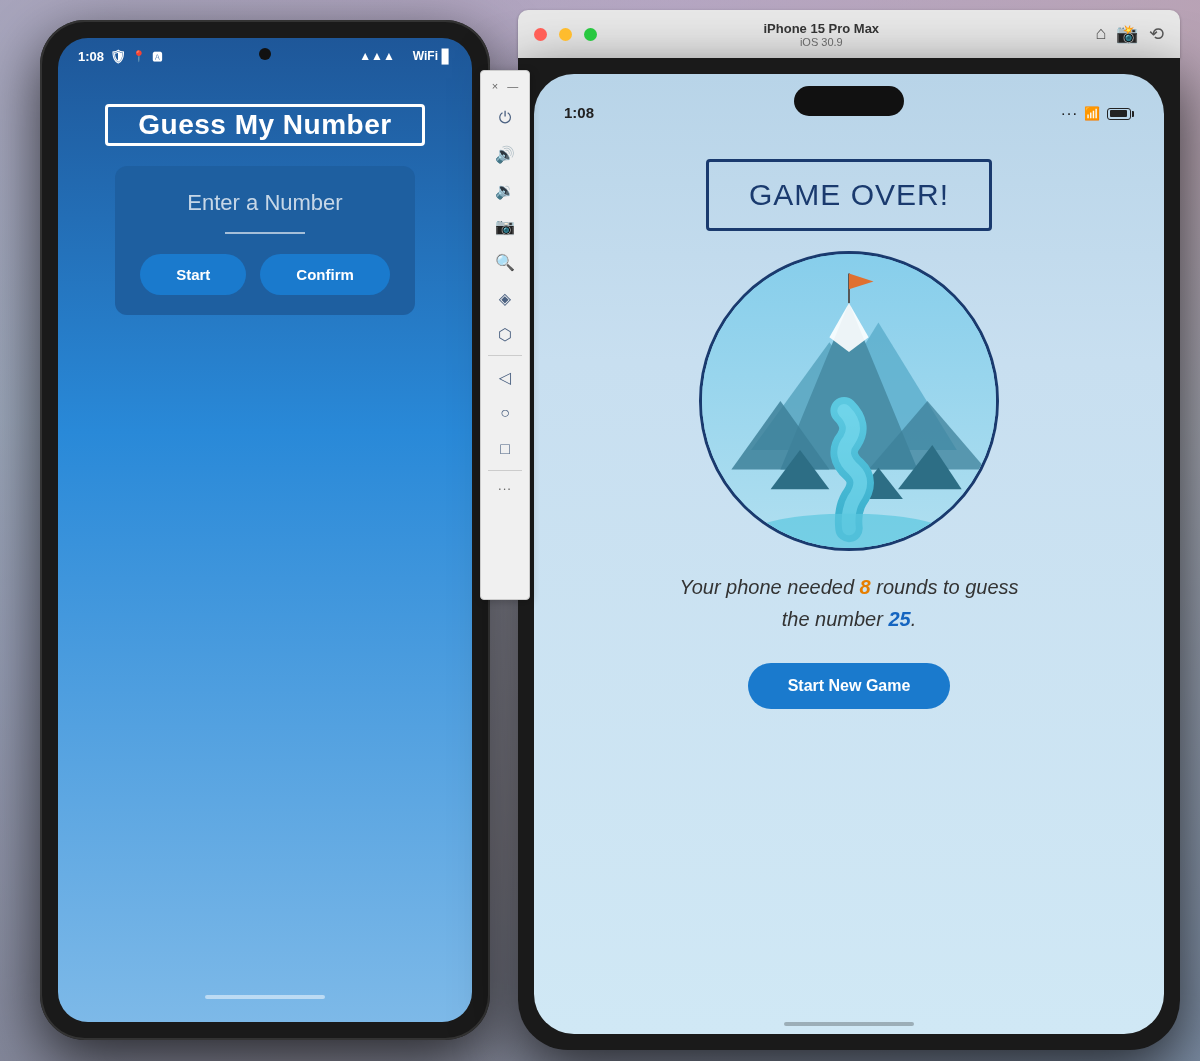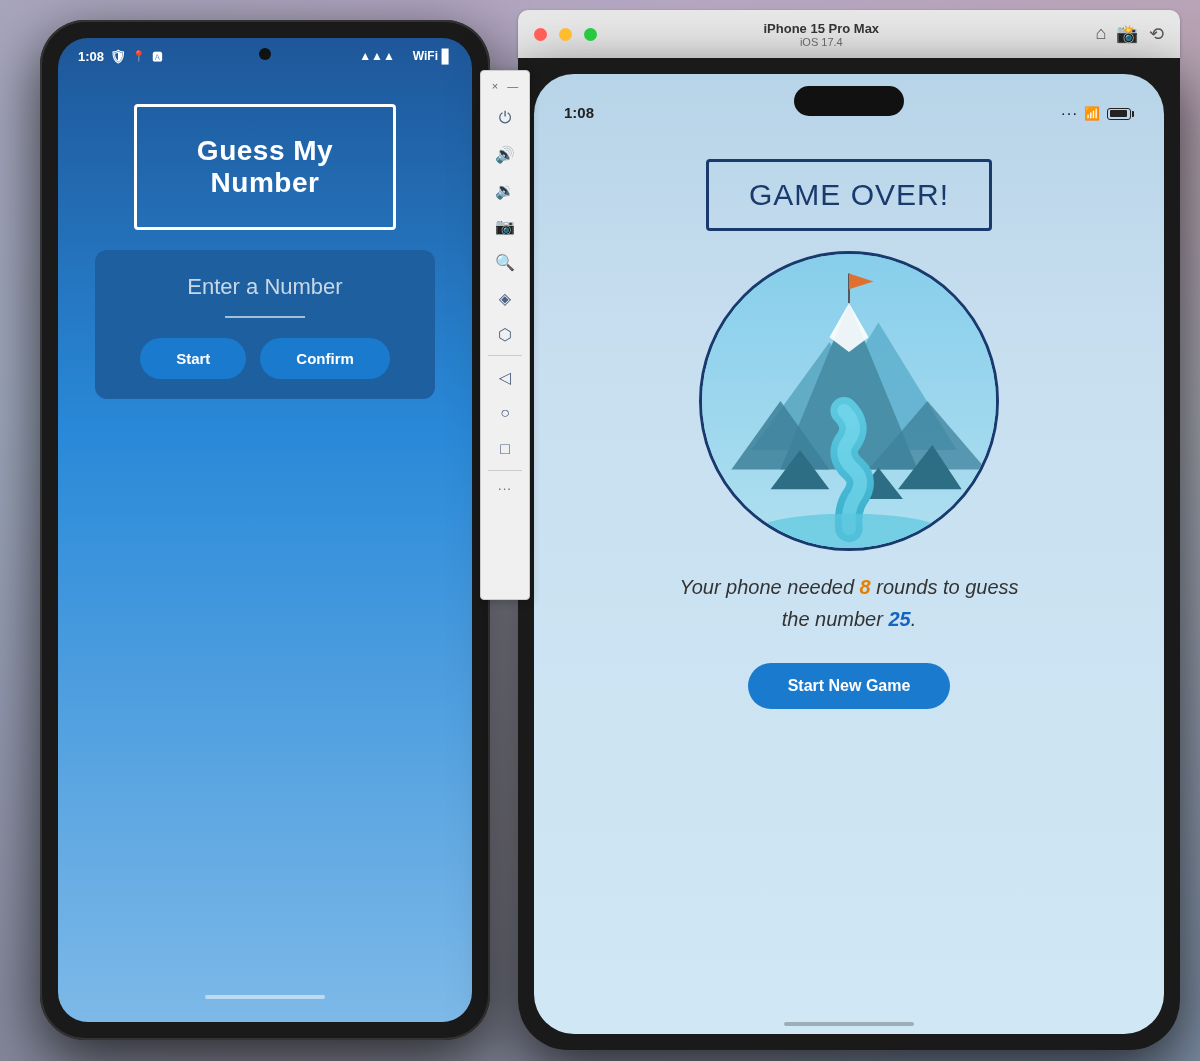--- a/index.html
+++ b/index.html
@@ -89,37 +89,37 @@
     .android-content {
       padding: 30px 20px 20px;
       display: flex;
       flex-direction: column;
       align-items: center;
       gap: 20px;
     }
 
     .app-title-box {
       border: 3px solid white;
-      padding: 28px 30px;
+      padding: 2px 30px;
       border-radius: 4px;
-      width: 262px;
+      width: 320px;
       text-align: center;
     }
 
     .app-title {
       color: white;
       font-size: 28px;
       font-weight: 800;
       letter-spacing: 0.5px;
     }
 
     .input-panel {
       background: #1e5fa0;
       border-radius: 12px;
-      width: 340px;
+      width: 300px;
       padding: 24px 35px 20px;
       display: flex;
       flex-direction: column;
       align-items: center;
       gap: 16px;
       justify-content: space-between;
     }
 
     .input-placeholder-text {
       color: rgba(255,255,255,0.75);
@@ -527,21 +527,21 @@
 </div>
 
 <div class="mac-window">
 
   <div class="mac-titlebar">
     <div class="mac-dot mac-dot-red"></div>
     <div class="mac-dot mac-dot-yellow"></div>
     <div class="mac-dot mac-dot-green"></div>
     <div class="mac-titlebar-text">
       <div class="mac-device-name">iPhone 15 Pro Max</div>
-      <div class="mac-device-os">iOS 17.4</div>
+      <div class="mac-device-os">iOS 30.9</div>
     </div>
     <div class="mac-titlebar-icons">
       <span>⌂</span>
       <span>📸</span>
       <span>⟲</span>
     </div>
   </div>
 
   <div class="iphone-body">
     <div class="iphone-screen">

